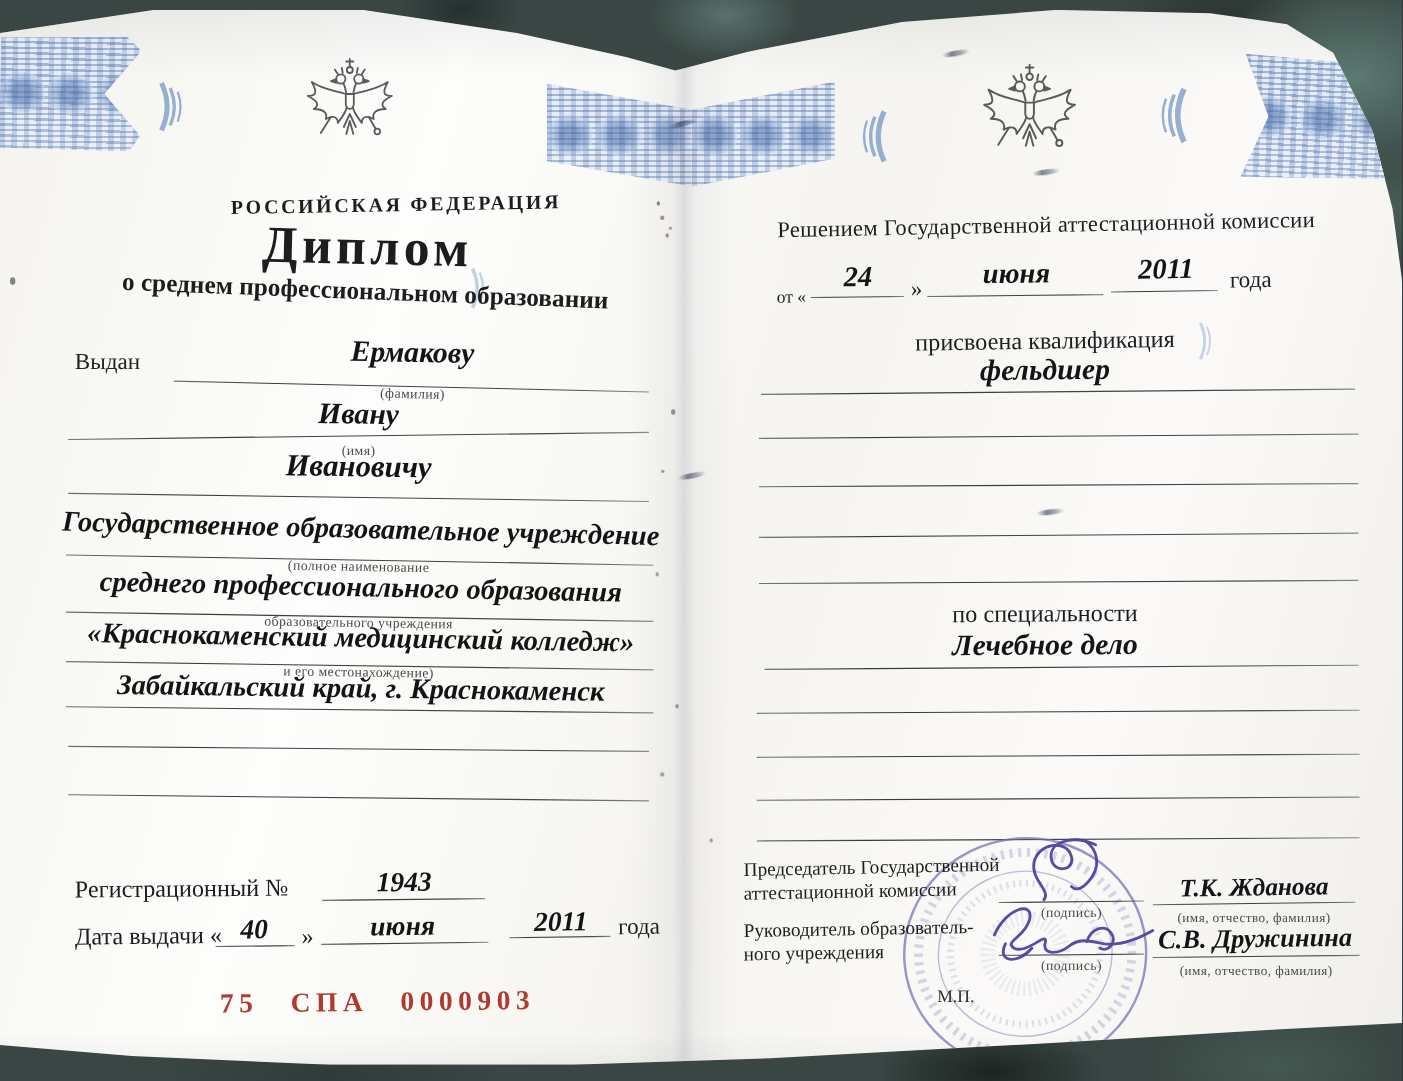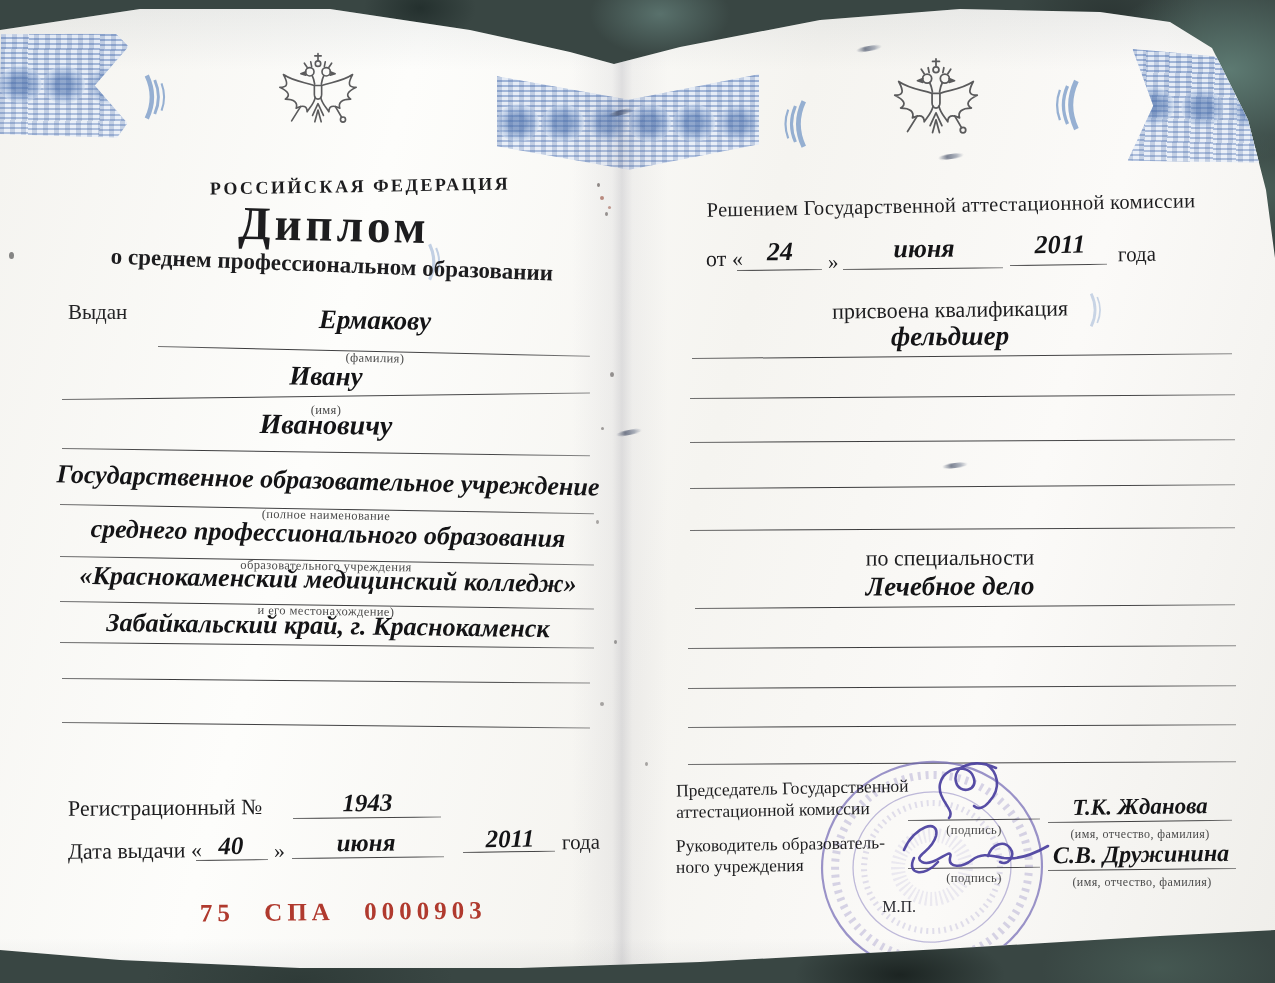--- a/index.html
+++ b/index.html
@@ -155,21 +155,21 @@
     <div class="speck" style="left:596px;top:520px;width:3px;height:4px;background:rgba(55,50,48,.4)"></div>
     <div class="speck" style="left:614px;top:640px;width:3px;height:4px;background:rgba(55,50,48,.45)"></div>
     <div class="speck" style="left:600px;top:702px;width:4px;height:4px;background:rgba(55,50,48,.4)"></div>
     <div class="speck" style="left:645px;top:762px;width:3px;height:4px;background:rgba(55,50,48,.4)"></div>
     <div class="speck" style="left:9px;top:252px;width:5px;height:7px;background:rgba(40,40,42,.55)"></div>
 
     <div class="t" style="left:200px;top:176px;width:320px;text-align:center;font-weight:700;font-size:18px;letter-spacing:2.5px;transform:rotate(-1deg)">РОССИЙСКАЯ ФЕДЕРАЦИЯ</div>
     <div class="t" style="left:200px;top:198px;width:268px;text-align:center;font-weight:700;font-size:47px;letter-spacing:4px;transform:rotate(1.3deg)">Диплом</div>
     <div class="t" style="left:62px;top:252px;width:540px;text-align:center;font-weight:700;font-size:23px;transform:rotate(2.2deg)">о среднем профессиональном образовании</div>
 
-    <div class="t lbl" style="left:68px;top:300px">Выдан</div>
+    <div class="t lbl" style="left:68px;top:316px">Выдан</div>
     <div class="t val" style="left:160px;top:305px;width:430px;text-align:center;font-size:27px;transform:rotate(1deg)">Ермакову</div>
     <div class="rule" style="left:158px;top:346px;width:432px;transform:rotate(1.3deg)"></div>
     <div class="t cap" style="left:160px;top:351px;width:430px;text-align:center;transform:rotate(1.3deg)">(фамилия)</div>
 
     <div class="t val" style="left:62px;top:361px;width:528px;text-align:center;font-size:27px;transform:rotate(.8deg)">Ивану</div>
     <div class="rule" style="left:62px;top:399px;width:528px;transform:rotate(-.7deg)"></div>
     <div class="t cap" style="left:62px;top:403px;width:528px;text-align:center">(имя)</div>
 
     <div class="t val" style="left:62px;top:409px;width:528px;text-align:center;font-size:28px;transform:rotate(.8deg)">Ивановичу</div>
     <div class="rule" style="left:62px;top:448px;width:528px;transform:rotate(.8deg)"></div>
@@ -203,21 +203,21 @@
     <div class="t val" style="left:300px;top:829px;width:132px;text-align:center;font-size:25px;transform:rotate(-.7deg)">июня</div>
     <div class="rule" style="left:292px;top:858px;width:152px;transform:rotate(-.7deg)"></div>
     <div class="t val" style="left:468px;top:825px;width:84px;text-align:center;font-size:25px;transform:rotate(-.8deg)">2011</div>
     <div class="rule" style="left:463px;top:852px;width:92px;transform:rotate(-.8deg)"></div>
     <div class="t" style="left:562px;top:830px;font-size:21px;transform:rotate(-1deg)">года</div>
 
     <div class="t serial" style="left:200px;top:898px;width:268px;text-align:center;color:#b03a2e;transform:rotate(-.6deg)">75 СПА 0000903</div>
 
     <div class="t" style="left:668px;top:194px;width:566px;text-align:center;font-size:20.5px;letter-spacing:.3px;transform:rotate(-1.1deg)">Решением Государственной аттестационной комиссии</div>
 
-    <div class="t" style="left:706px;top:246px;font-size:22px;transform:rotate(-.6deg)">от «</div>
+    <div class="t" style="left:706px;top:262px;font-size:16px;transform:rotate(-.6deg)">от «</div>
     <div class="t val" style="left:740px;top:237px;width:80px;text-align:center;font-size:26px;transform:rotate(-.6deg)">24</div>
     <div class="rule" style="left:737px;top:270px;width:85px;transform:rotate(-.6deg)"></div>
     <div class="t" style="left:828px;top:250px;font-size:21px">»</div>
     <div class="t val" style="left:845px;top:234px;width:158px;text-align:center;font-size:26px;transform:rotate(-.6deg)">июня</div>
     <div class="rule" style="left:843px;top:269px;width:160px;transform:rotate(-.6deg)"></div>
     <div class="t val" style="left:1012px;top:230px;width:96px;text-align:center;font-size:26px;transform:rotate(-.8deg)">2011</div>
     <div class="rule" style="left:1010px;top:265px;width:97px;transform:rotate(-.8deg)"></div>
     <div class="t" style="left:1118px;top:242px;font-size:21px;transform:rotate(-.8deg)">года</div>
 
     <div class="t" style="left:700px;top:297px;width:500px;text-align:center;font-size:22px;transform:rotate(-.8deg)">присвоена квалификация</div>
@@ -240,21 +240,21 @@
 
     <svg class="stamp" viewBox="0 0 232 218">
       <g fill="none" stroke="#766cb6">
         <ellipse cx="116" cy="109" rx="110" ry="105" stroke-width="2.2" opacity=".8"></ellipse>
         <ellipse cx="116" cy="109" rx="97" ry="92" stroke-width="8" stroke-dasharray="3 5" opacity=".3"></ellipse>
         <ellipse cx="116" cy="109" rx="79" ry="75" stroke-width="1.3" opacity=".5"></ellipse>
         <ellipse cx="116" cy="109" rx="68" ry="64" stroke-width="6" stroke-dasharray="2 4" opacity=".22"></ellipse>
         <ellipse cx="116" cy="109" rx="34" ry="32" stroke-width="14" stroke-dasharray="2 3" opacity=".13"></ellipse>
       </g>
     </svg>
-    <div class="t" style="left:852px;top:898px;width:64px;text-align:right;font-size:16px;color:#2e2e33">М.П.</div>
+    <div class="t" style="left:852px;top:898px;width:64px;text-align:left;font-size:16px;color:#2e2e33">М.П.</div>
 
     <div class="t" style="left:676px;top:778px;font-size:17.5px;transform:rotate(-1.2deg)">Председатель Государственной</div>
     <div class="t" style="left:676px;top:800px;font-size:17.5px;transform:rotate(-1.2deg)">аттестационной комиссии</div>
     <div class="rule" style="left:908px;top:820px;width:132px;transform:rotate(-.6deg)"></div>
     <div class="t cap" style="left:908px;top:823px;width:132px;text-align:center">(подпись)</div>
     <div class="t val" style="left:1048px;top:794px;width:184px;text-align:center;font-size:23px;transform:rotate(-.8deg)">Т.К. Жданова</div>
     <div class="rule" style="left:1048px;top:822px;width:184px;transform:rotate(-.7deg)"></div>
     <div class="t cap" style="left:1048px;top:827px;width:184px;text-align:center;font-size:12px">(имя, отчество, фамилия)</div>
 
     <div class="t" style="left:676px;top:834px;font-size:17.5px;transform:rotate(-1deg)">Руководитель образователь-</div>

